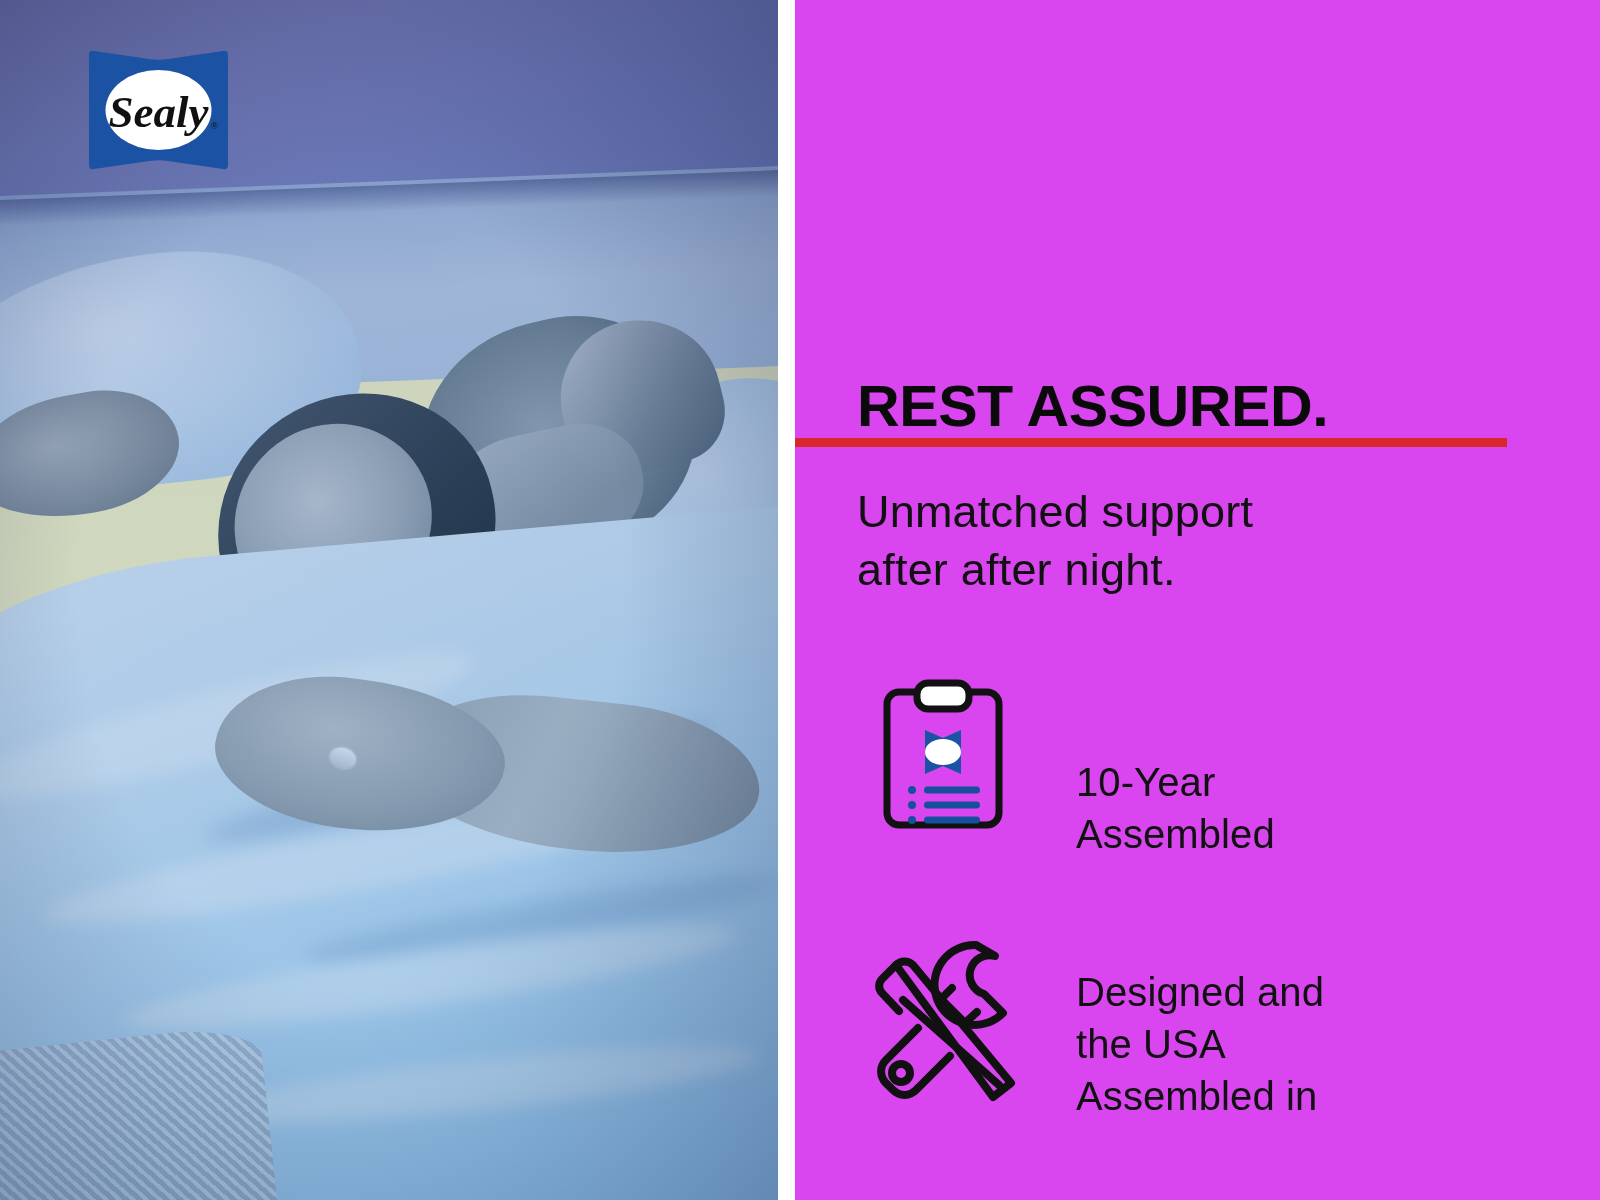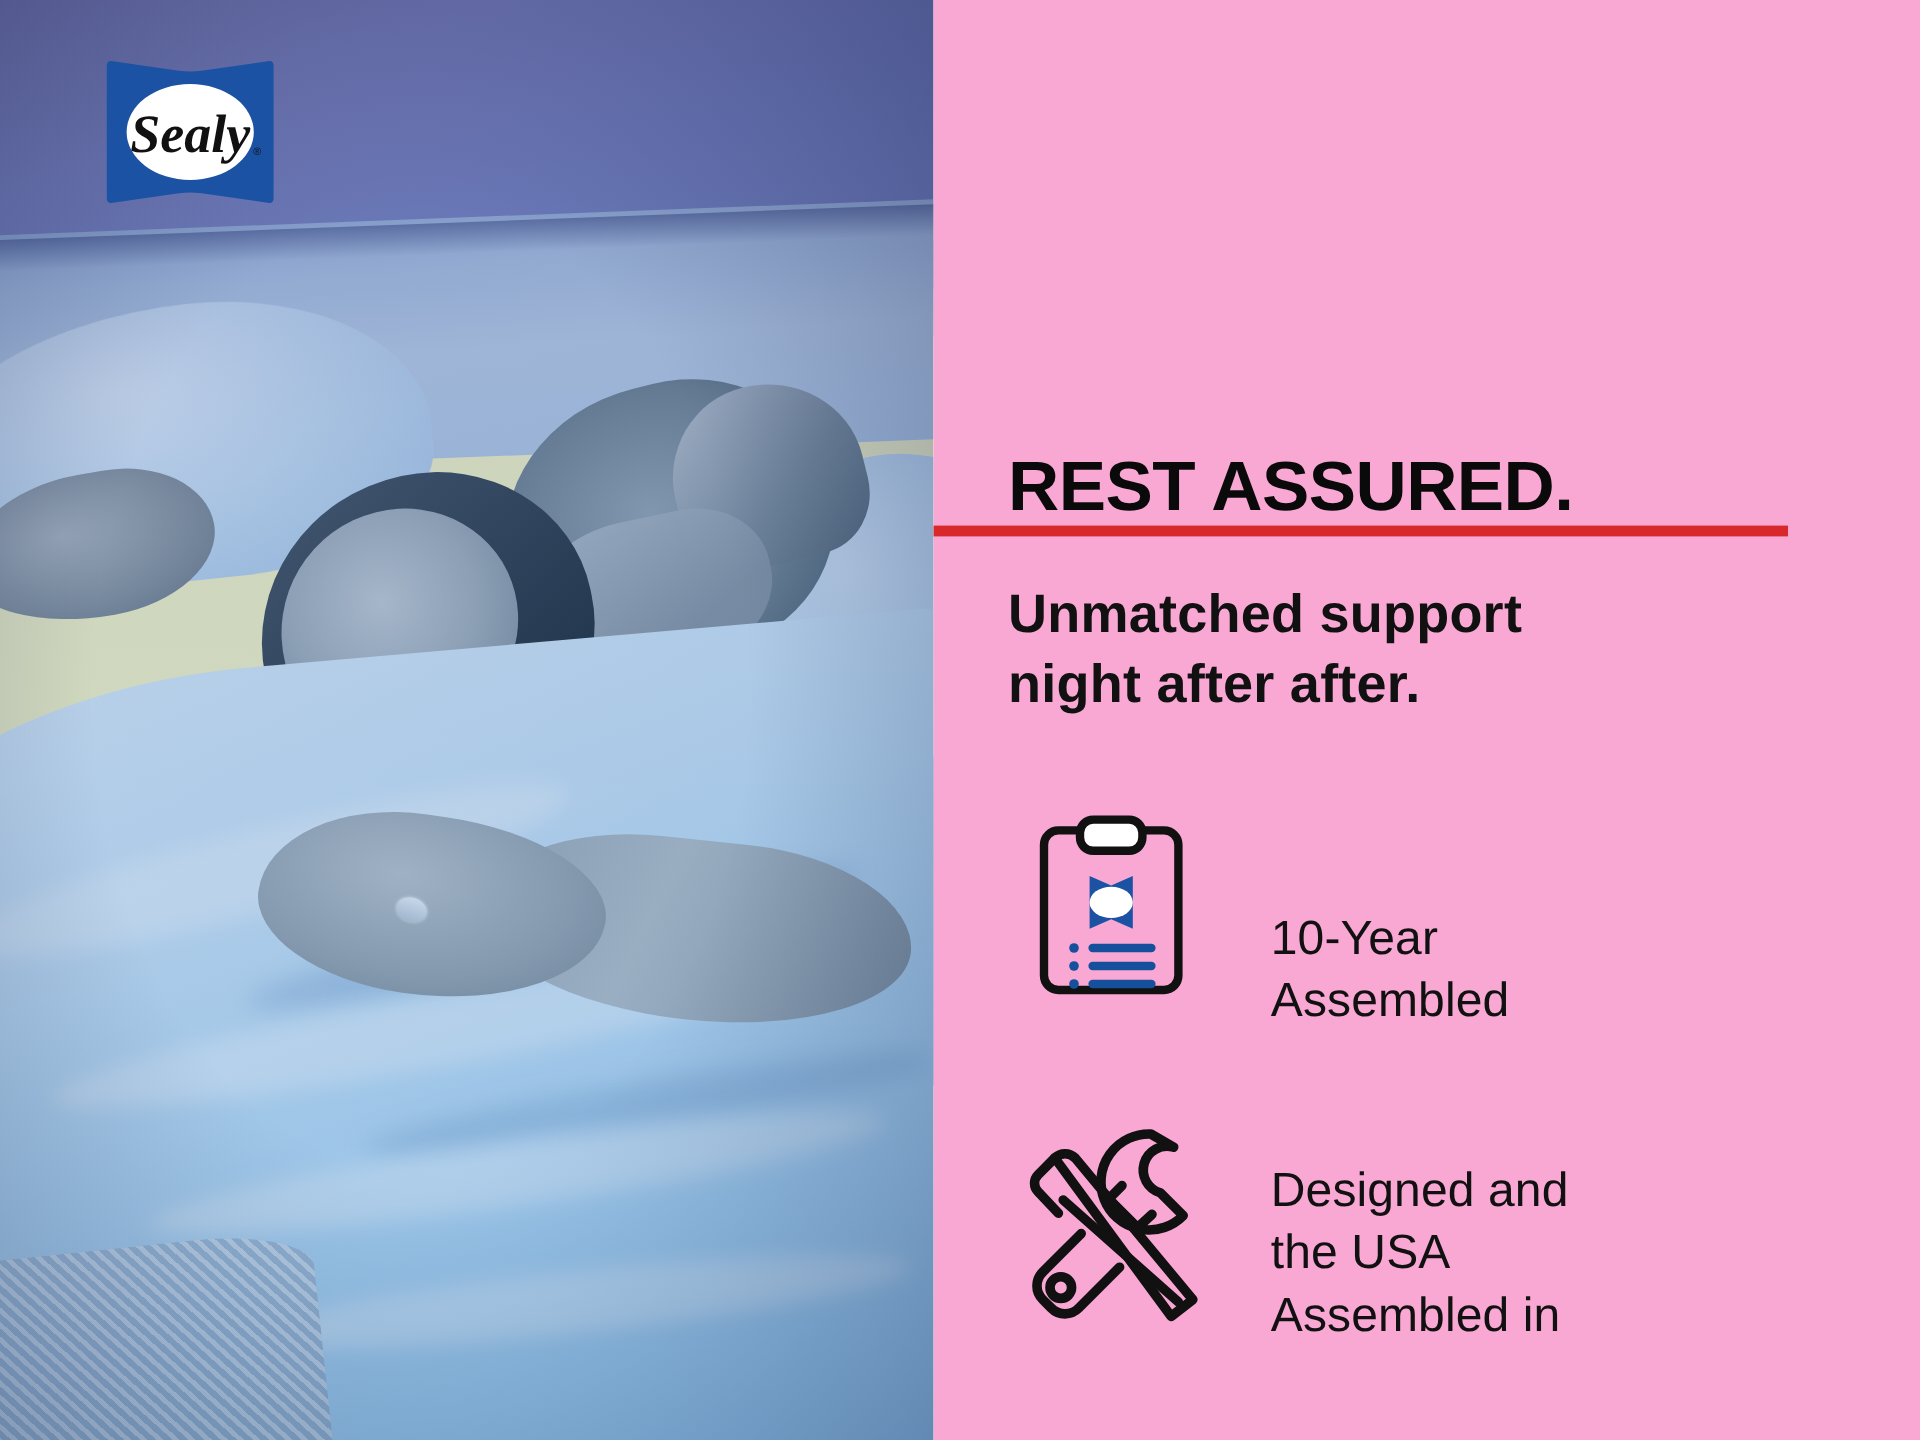--- a/index.html
+++ b/index.html
@@ -168,42 +168,43 @@
 
   
   .logo{
     position:absolute;left:83px;top:47px;width:151px;height:126px;z-index:6;
   }
 
   
   .content{
     position:relative;
     flex:1 1 auto;
-    background:#f9a8d4;
+    background:#d946ef;
     padding:0;
+    margin-left:17px;
   }
   .headline{
     position:absolute;left:62px;top:333px;
     font-family:"Liberation Sans", sans-serif;
     font-weight:700;
     font-size:58px;
     letter-spacing:-0.5px;
     color:#0a0a0a;
     transform:scaleX(1.02);
     transform-origin:left center;
     white-space:nowrap;
   }
   .rule{
     position:absolute;left:0px;top:438px;width:712px;height:9px;
     background:#d8282c;
   }
   .subhead{
     position:absolute;left:62px;top:483px;
     font-family:"Liberation Sans", sans-serif;
-    font-weight:700;
+    font-weight:400;
     font-size:45px;
     line-height:58px;
     color:#111;
     letter-spacing:.2px;
   }
   .subhead span{display:block;}
 
   .features{
     position:absolute;left:48px;top:650px;width:760px;
   }
@@ -283,21 +284,21 @@
   </div>
 
   <div class="content">
 
     <h1 class="headline">REST ASSURED.</h1>
 
     <div class="rule"></div>
 
     <div class="subhead">
       <span>Unmatched support</span>
-      <span>night after after.</span>
+      <span>after after night.</span>
     </div>
 
     <div class="features">
 
       <div class="feature">
         <div class="feature-icon">
           <svg viewBox="0 0 124 152" width="124" height="152" aria-hidden="true">
 
             <path d="M40 13 H18 A12 12 0 0 0 6 25 V134 A12 12 0 0 0 18 146
                      H106 A12 12 0 0 0 118 134 V25 A12 12 0 0 0 106 13 H84" fill="none" stroke="#111111" stroke-width="7" stroke-linecap="round" stroke-linejoin="round"></path>

